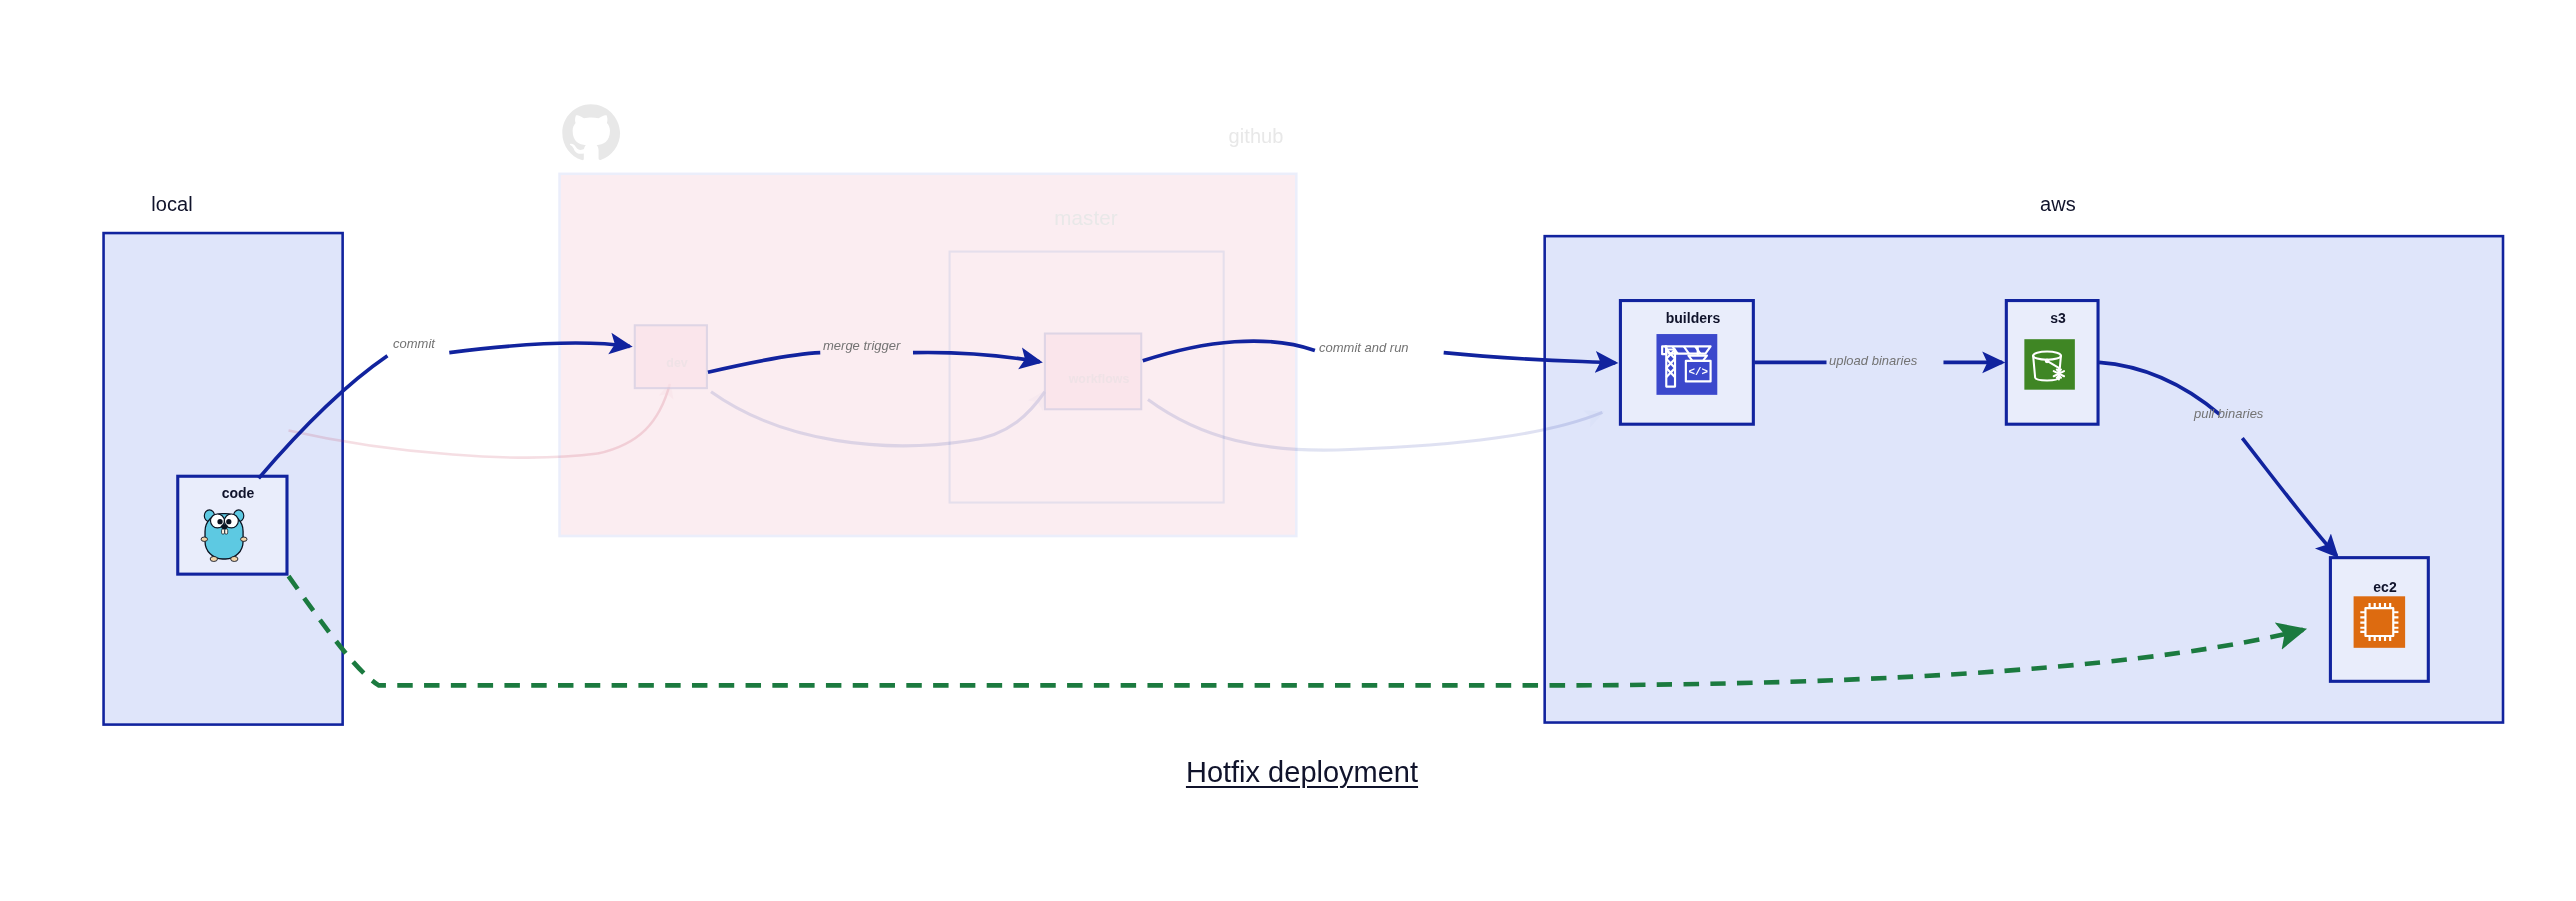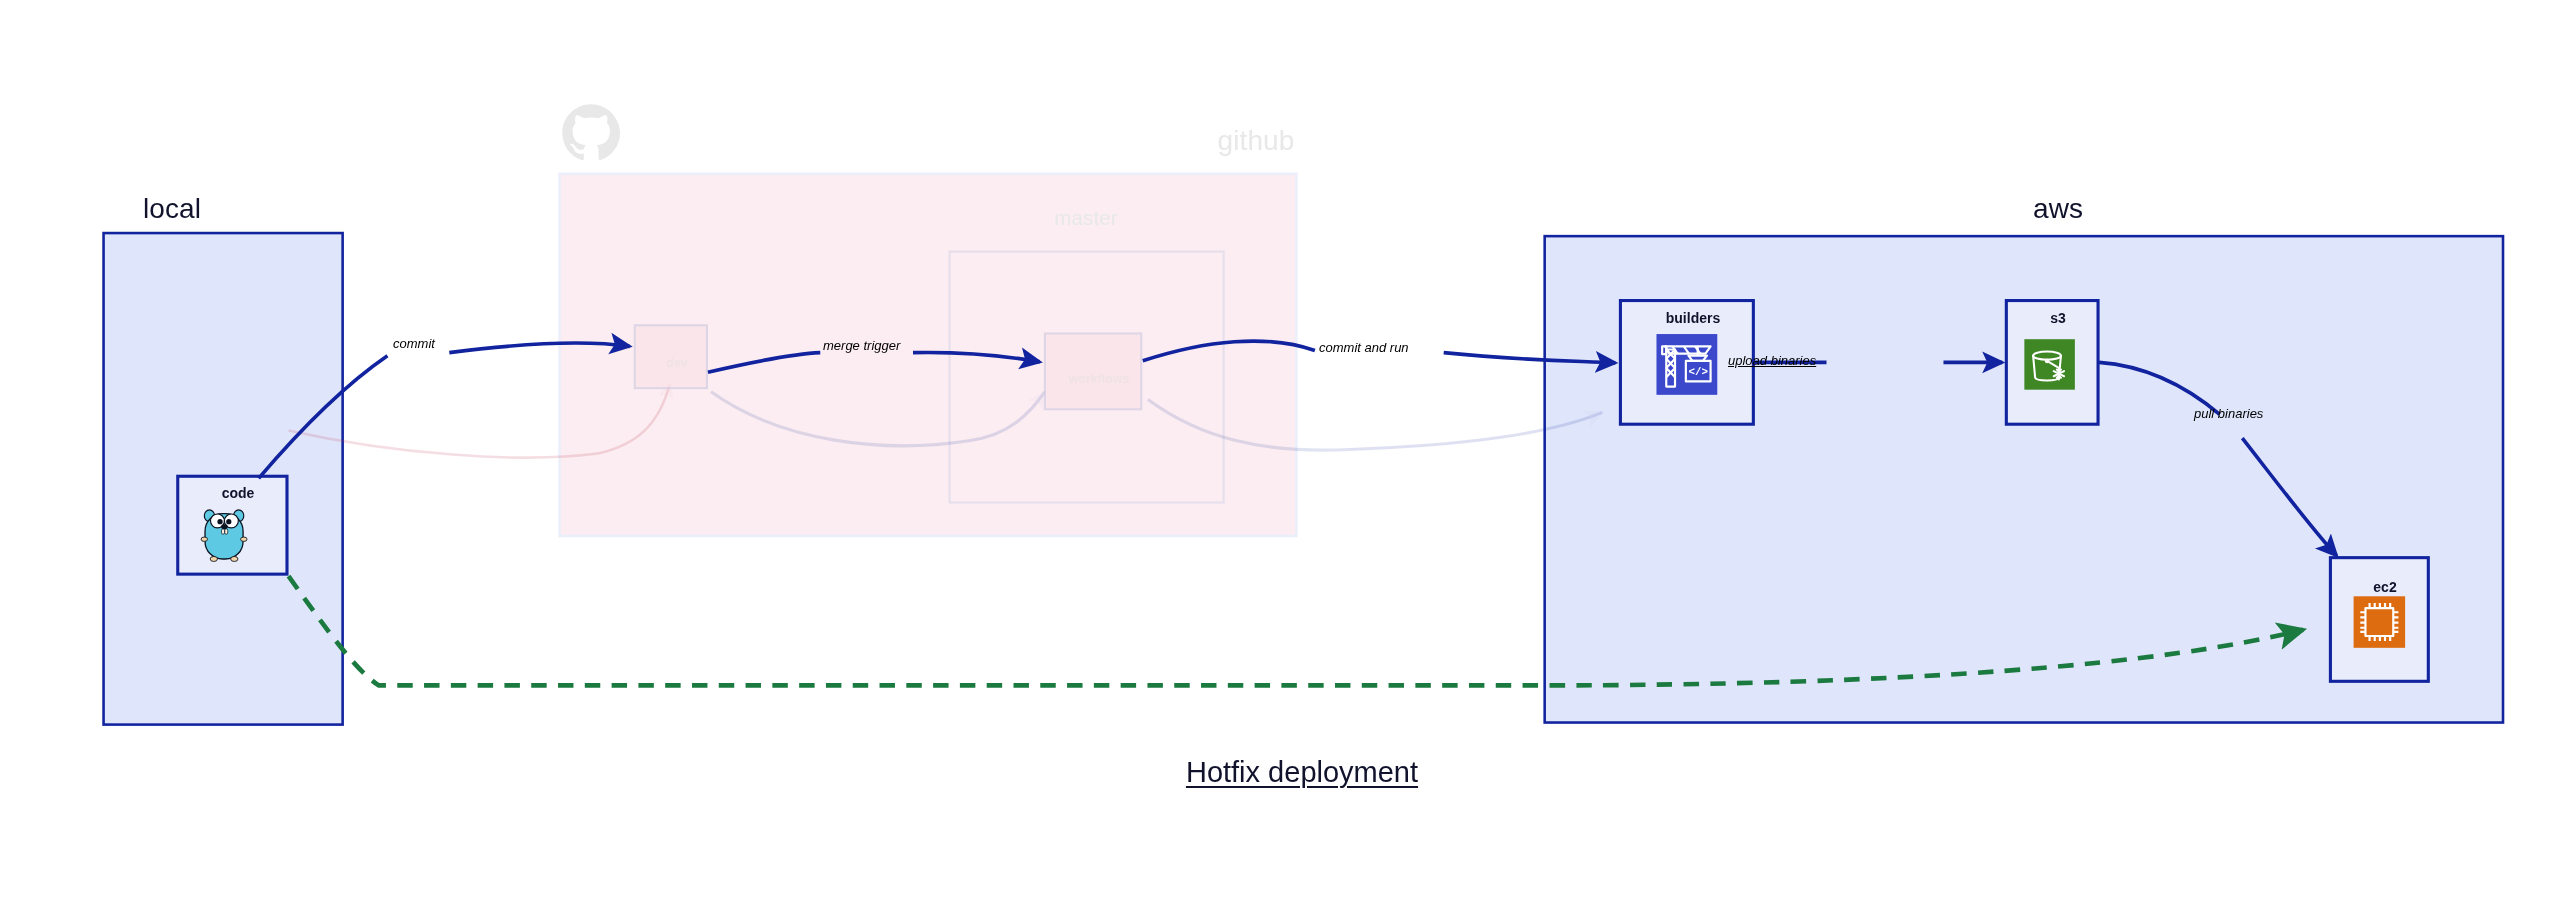--- a/index.html
+++ b/index.html
@@ -10,21 +10,21 @@
     overflow:hidden;position:relative;
   }
   #stage{position:absolute;left:0;top:0;width:2604px;height:902px;}
   svg#canvas{position:absolute;left:0;top:0;width:2604px;height:902px;}
 
   
   .cluster-label{
     position:absolute;
     font-family:"Liberation Sans", sans-serif;
     font-weight:400;
-    font-size:28px;
+    font-size:20px;
     color:#10132b;
     white-space:nowrap;
     letter-spacing:0.1px;
   }
   .cluster-label.faded{color:#e8e8e8;}
 
   
   .node-title{
     position:absolute;
     font-family:"Liberation Sans", sans-serif;
@@ -36,21 +36,21 @@
     padding-left:12px;
   }
   .node-title.faded{color:#efe2e6;}
 
   
   .edge-label{
     position:absolute;
     font-family:"Liberation Sans", sans-serif;
     font-style:italic;
     font-size:13px;
-    color:#000000;
+    color:#737373;
     white-space:nowrap;
     background:transparent;
   }
 
   
   #diagram-title{
     position:absolute;
     left:0;right:0;
     top:756px;
     text-align:center;
@@ -253,20 +253,20 @@
   <div class="node-title" style="left:2052px;top:310px;transform:translateX(-50%);">s3</div>
 
   <div class="node-title" style="left:2379px;top:567px;transform:translateX(-50%);margin-top:12px;">ec2</div>
 
   <div class="edge-label" style="left:393px;top:336px;">commit</div>
 
   <div class="edge-label" style="left:823px;top:338px;">merge trigger</div>
 
   <div class="edge-label" style="left:1319px;top:340px;">commit and run</div>
 
-  <div class="edge-label" style="left:1728px;top:353px;text-decoration:underline;">upload binaries</div>
+  <div class="edge-label" style="left:1829px;top:353px;">upload binaries</div>
 
   <div class="edge-label" style="left:2194px;top:406px;">pull binaries</div>
 
   <div id="diagram-title">Hotfix deployment</div>
 
 </div>
 
 
 </body></html>

